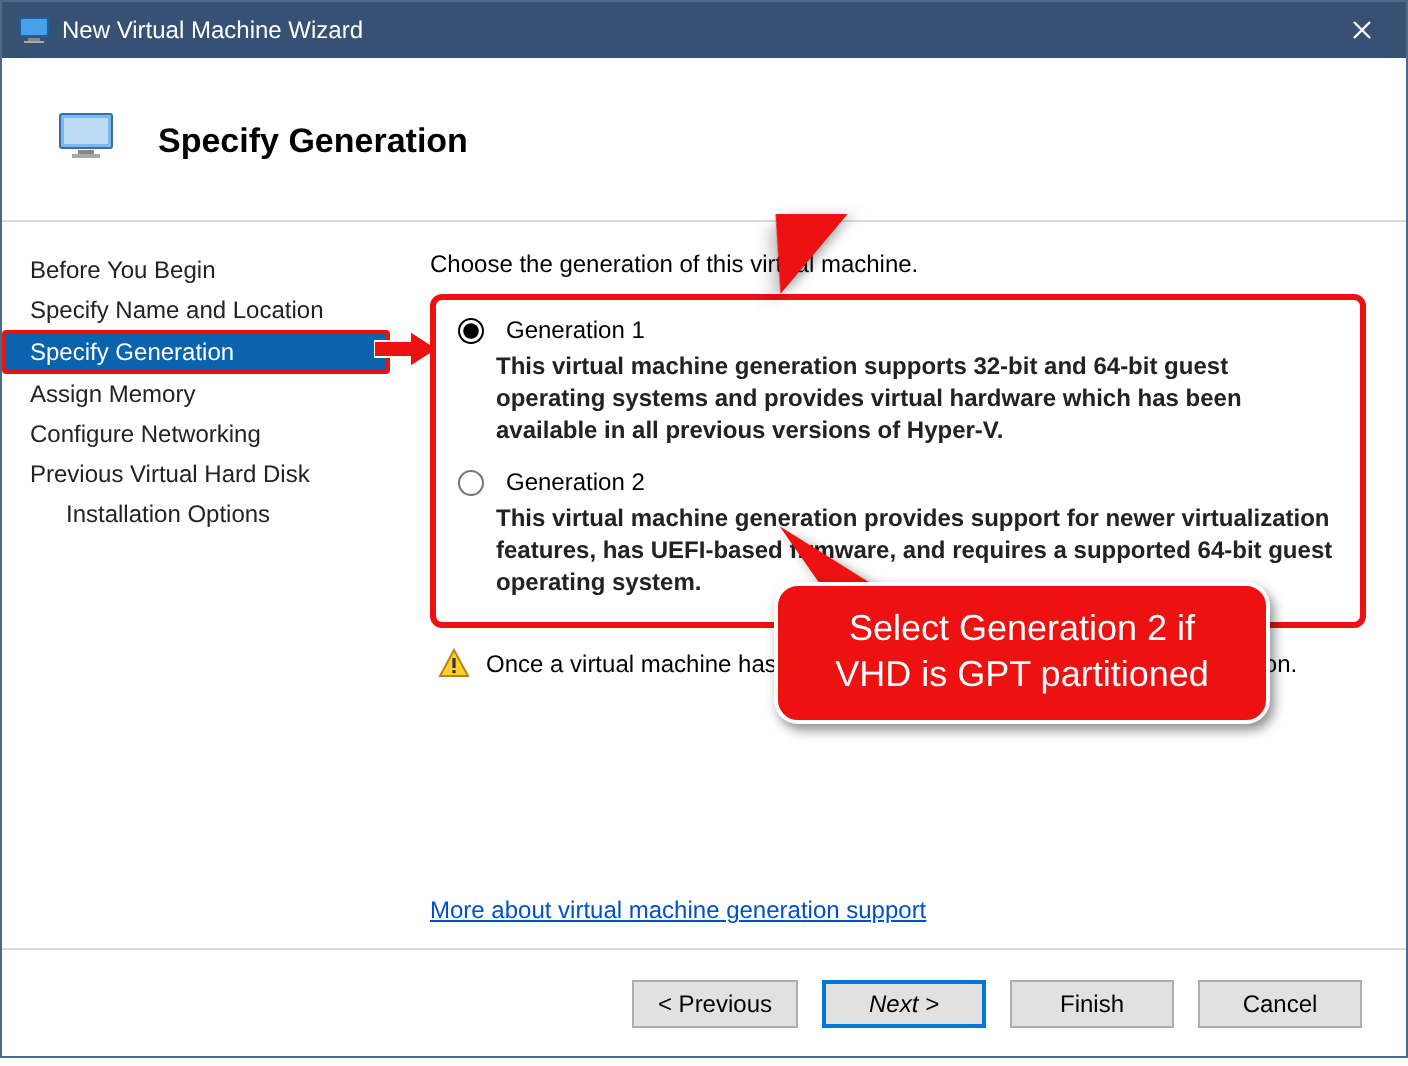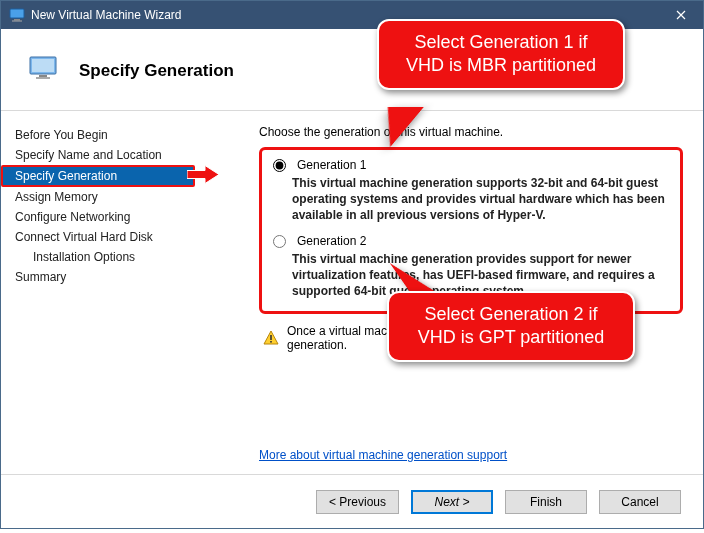--- a/index.html
+++ b/index.html
@@ -53,21 +53,20 @@
     font-weight: 700;
     color: #000;
     margin-top: 2px;
   }
 
   .content {
     flex: 1;
     display: flex;
     position: relative;
     background: #fff;
-    gap: 44px;
   }
   .sidebar {
     width: 200px;
     padding: 14px 0 0 0;
     flex-shrink: 0;
   }
   .step {
     padding: 3px 0 3px 14px;
     font-size: 12px;
     color: #222;
@@ -236,23 +235,22 @@
       <div class="step active">
         <span>Specify Generation</span>
         <span class="arrow-right">
           <svg width="32" height="18" viewBox="0 0 32 18">
             <path d="M0 5 H18 V0 L32 9 L18 18 V13 H0 Z" fill="#e11" stroke="#fff" stroke-width="1"></path>
           </svg>
         </span>
       </div>
       <div class="step">Assign Memory</div>
       <div class="step">Configure Networking</div>
-      <div class="step">Connect Virtual Hard Disk</div>
+      <div class="step">Previous Virtual Hard Disk</div>
       <div class="step indent">Installation Options</div>
-      <div class="step">Summary</div>
     </div>
 
     <div class="main">
       <div class="instr">Choose the generation of this virtual machine.</div>
 
       <div class="option-box">
         <label class="opt">
           <input type="radio" name="gen" checked="" style="">
           <span class="opt-label">Generation 1</span>
         </label>
@@ -283,17 +281,16 @@
   </div>
 
   <div class="button-bar">
     <button class="btn">&lt; Previous</button>
     <button class="btn primary">Next &gt;</button>
     <button class="btn">Finish</button>
     <button class="btn">Cancel</button>
   </div>
 
   <div class="tail tail1"></div>
-  <div class="callout callout1">Select Generation 1 if VHD is MBR partitioned</div>
   <div class="tail tail2"></div>
   <div class="callout callout2">Select Generation 2 if VHD is GPT partitioned</div>
 
 </div>
 
 </body></html>

